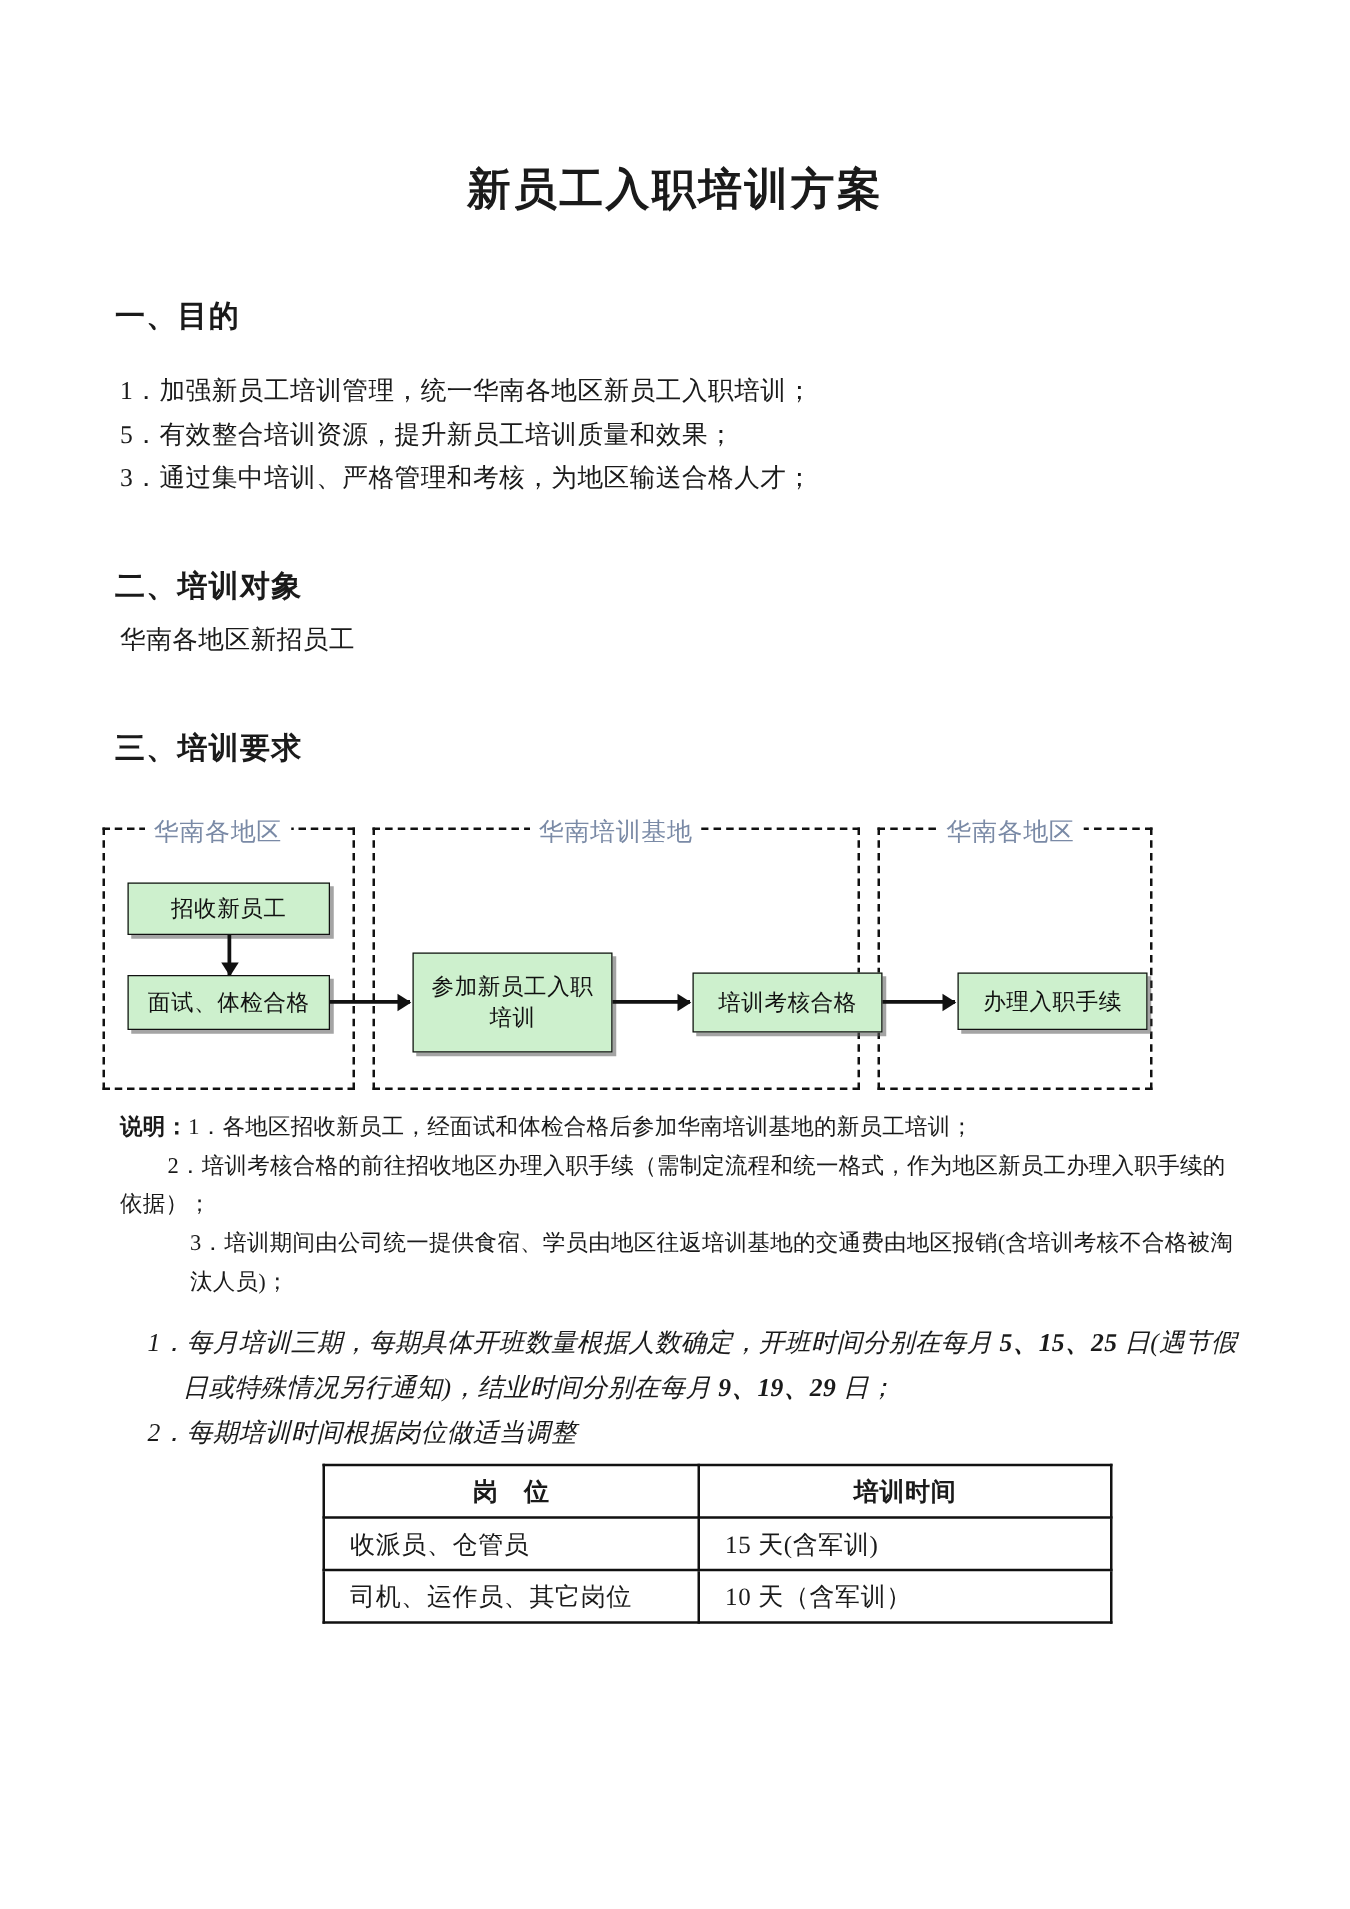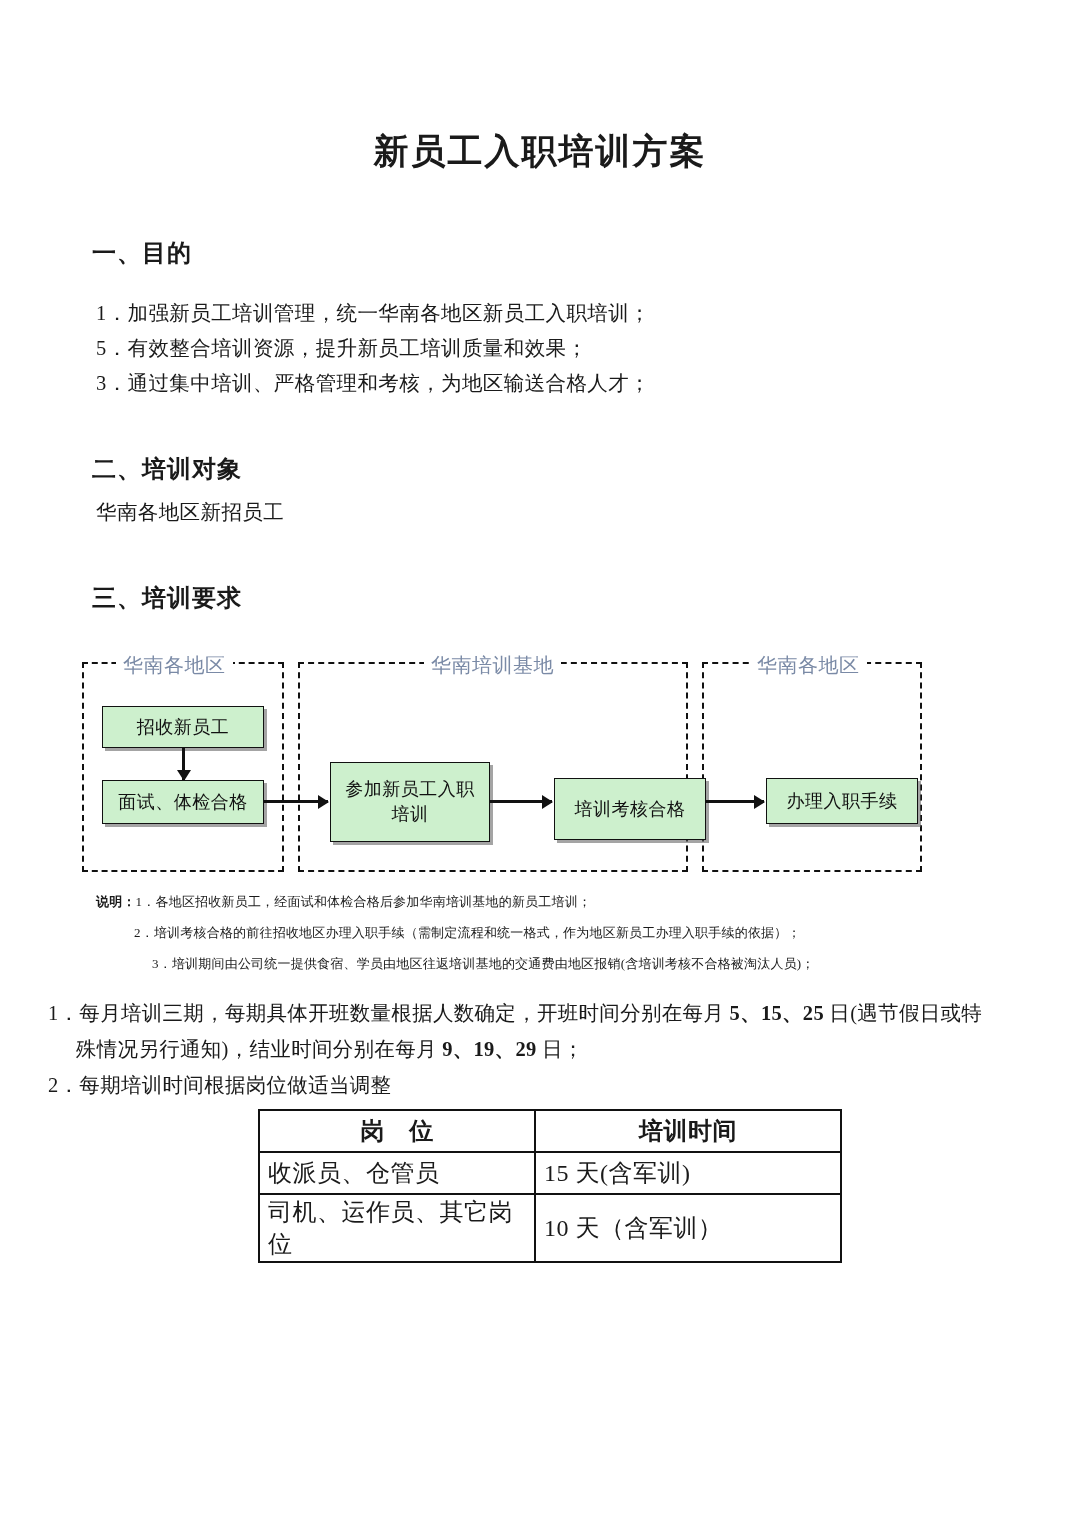--- a/index.html
+++ b/index.html
@@ -127,34 +127,35 @@
     border-right: 7px solid transparent;
   }
 
   
   .notes {
     margin-top: 14px;
     padding-left: 96px;
     padding-right: 86px;
   }
   .note-line {
-    font-size: 13px;
+    font-size: 18px;
     line-height: 31px;
     margin: 0;
     letter-spacing: 0.2px;
   }
   .note-indent-1 { text-indent: 38px; }
   .note-indent-2 { padding-left: 56px; }
   .bold { font-weight: bold; }
 
   
   .sched {
     margin-top: 16px;
-    padding-left: 48px;
+    padding-left: 118px;
     padding-right: 84px;
+    font-style: italic;
   }
   .sched p {
     margin: 0;
     font-size: 20.5px;
     line-height: 36px;
     letter-spacing: 0.3px;
   }
   .sched .hang { padding-left: 28px; text-indent: -28px; }
 
   
@@ -162,23 +163,23 @@
     margin-top: 6px;
     padding-left: 258px;
   }
   table.schedule-table {
     border-collapse: collapse;
     width: 546px;
     table-layout: fixed;
   }
   table.schedule-table td, table.schedule-table th {
     border: 2px solid #111111;
-    font-size: 24px;
+    font-size: 20px;
     height: 38px;
-    padding: 1px 8px;
+    padding: 1px 20px;
     font-weight: normal;
     letter-spacing: 0.5px;
   }
   table.schedule-table thead th {
     text-align: center;
     font-weight: bold;
   }
   table.schedule-table tbody td {
     text-align: left;
   }
@@ -225,21 +226,21 @@
     <div class="arrow-v" style="left:100px; top:98px; height:32px;"></div>
 
     <div class="node" style="left:20px; top:130px; width:162px; height:44px;">面试、体检合格</div>
 
     <div class="arrow-h" style="left:182px; top:150px; width:64px;"></div>
 
     <div class="node" style="left:248px; top:112px; width:160px; height:80px; padding:0 10px;">参加新员工入职培训</div>
 
     <div class="arrow-h" style="left:408px; top:150px; width:62px;"></div>
 
-    <div class="node" style="left:472px; top:128px; width:152px; height:62px;">培训考核合格</div>
+    <div class="node" style="left:472px; top:128px; width:152px; height:48px;">培训考核合格</div>
 
     <div class="arrow-h" style="left:624px; top:150px; width:58px;"></div>
 
     <div class="node" style="left:684px; top:128px; width:152px; height:46px;">办理入职手续</div>
   </div>
 
   <div class="notes">
     <p class="note-line"><span class="bold">说明：</span><span>1．各地区招收新员工，经面试和体检合格后参加华南培训基地的新员工培训；</span></p>
     <p class="note-line note-indent-1">2．培训考核合格的前往招收地区办理入职手续（需制定流程和统一格式，作为地区新员工办理入职手续的依据）；</p>
     <p class="note-line note-indent-2">3．培训期间由公司统一提供食宿、学员由地区往返培训基地的交通费由地区报销(含培训考核不合格被淘汰人员)；</p>

